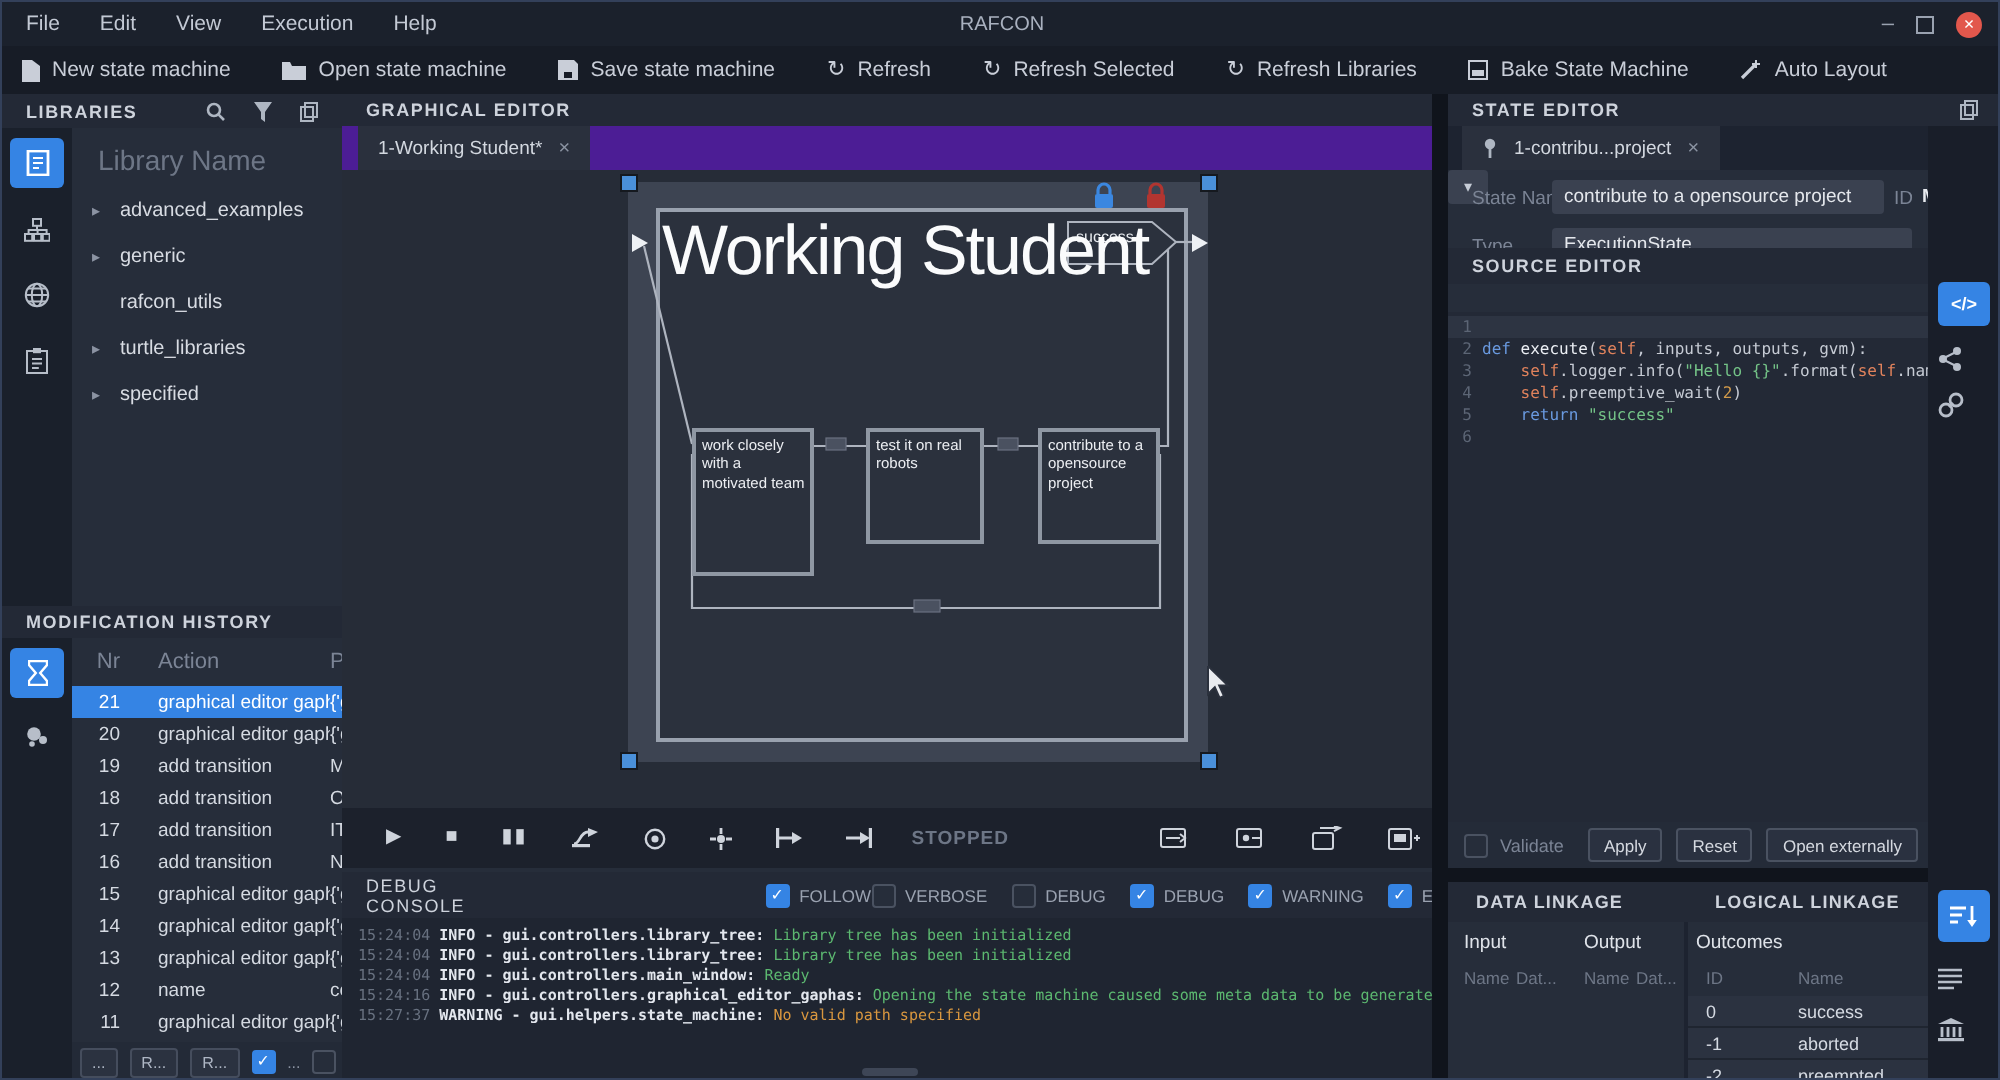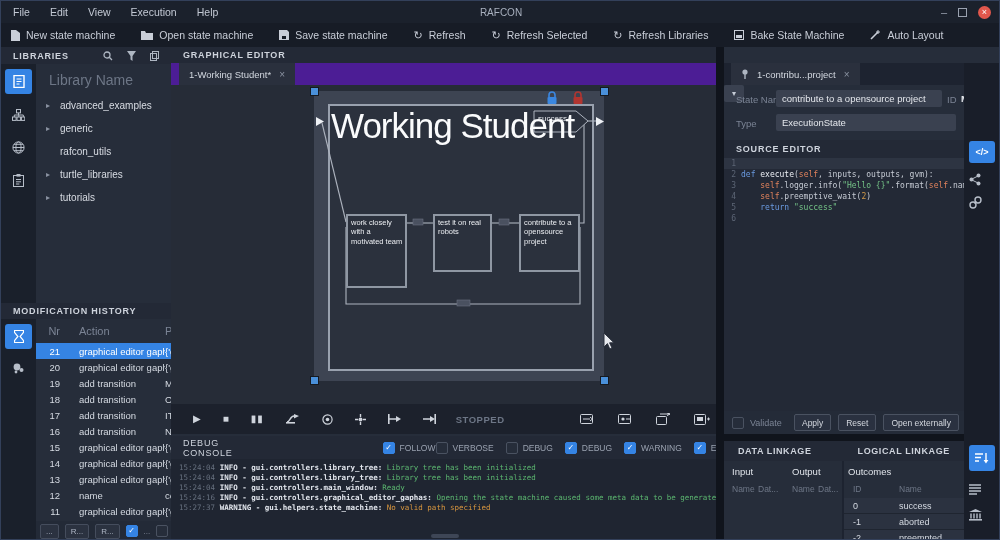--- a/index.html
+++ b/index.html
@@ -101,21 +101,21 @@
   
   #vdiv{left:715px;top:46px;width:8px;height:494px;background:#10141c}
   #se-head{left:723px;top:46px;width:277px;height:16px;justify-content:space-between}
   #se-tabbar{left:723px;top:62px;width:277px;height:22px;background:#1d2330}
   #se-form{left:723px;top:84px;width:277px;height:53px;background:#262d3a}
   .flabel{position:absolute;color:#7b8495;font-size:9.5px}
   .finput{position:absolute;background:#3a4150;border-radius:2px;height:17px;display:flex;align-items:center;
           padding-left:6px;font-size:9.5px;color:#e4e7ec;box-sizing:border-box}
   #type-arrow{left:235px;top:29px;width:20px;height:17px;background:#3a4150;border-radius:2px;
               display:flex;align-items:center;justify-content:center;color:#c6ccd6;font-size:8px}
-  #src-head{left:723px;top:139px;width:240px;height:18px}
+  #src-head{left:723px;top:123px;width:240px;height:18px}
   #code{left:723px;top:155px;width:240px;height:255px;background:#232936;padding-top:2px;box-sizing:border-box;
         font-family:"DejaVu Sans Mono",monospace;font-size:8px;line-height:11px;white-space:pre;overflow:hidden}
   .code-line{height:11px}
   .code-line:first-child{background:#2d3442}
   .gut{display:inline-block;width:12px;text-align:right;padding-right:5px;color:#5c6575}
   .tk-kw{color:#6a9ae0}.tk-fn{color:#eceff4}.tk-pt{color:#c6cbd4}
   .tk-sf{color:#e0825c}.tk-st{color:#74c387}.tk-nm{color:#d19a4a}
   #validate-row{left:723px;top:410px;width:240px;height:23px;background:#242b38;display:flex;align-items:center}
   #validate-row .vlbl{font-size:9px;color:#7b8495;margin-left:6px}
   .btn{border:1px solid #4a5261;border-radius:2px;color:#d5d9e0;font-size:8.5px;height:15px;
@@ -272,21 +272,21 @@
           <span>rafcon_utils</span>
         </div>
 
         <div class="lib-item">
           <span class="tri">▸</span>
           <span>turtle_libraries</span>
         </div>
 
         <div class="lib-item">
           <span class="tri">▸</span>
-          <span>tutorials</span>
+          <span>specified</span>
         </div>
       </div>
   </div>
 
   <div id="mh-head" class="ab phead">
     <span>MODIFICATION HISTORY</span>
   </div>
   <div id="mh-rail" class="ab rail">
     <div class="railbtn sel" style="margin:5px 0 0 4px">
       <svg width="10" height="13">
@@ -594,20 +594,27 @@
         <span class="lhead">WARNING - gui.helpers.state_machine:</span>
         <span> </span>
         <span class="c-warn">No valid path specified</span>
       </div>
     </div>
   <div id="dc-scroll" class="ab"></div>
   <div id="dc-thumb" class="ab"></div>
 
   <div id="vdiv" class="ab"></div>
 
+  <div id="se-head" class="ab phead">
+    <span>STATE EDITOR</span>
+    <svg width="9" height="10">
+        <rect x="0.5" y="2.5" width="6" height="7" fill="none" stroke="#aeb6c2"></rect>
+        <rect x="2.5" y="0.5" width="6" height="7" fill="none" stroke="#aeb6c2"></rect>
+      </svg>
+  </div>
   <div id="se-tabbar" class="ab">
     <div class="tab" style="left:7px">
       <svg width="8" height="10">
           <circle cx="4" cy="3" r="2.6" fill="#aeb6c2"></circle>
           <path d="M4 5 v5" stroke="#aeb6c2" stroke-width="1.4"></path>
         </svg>
       <span>1-contribu...project</span>
       <span class="x">×</span>
     </div>
   </div>

